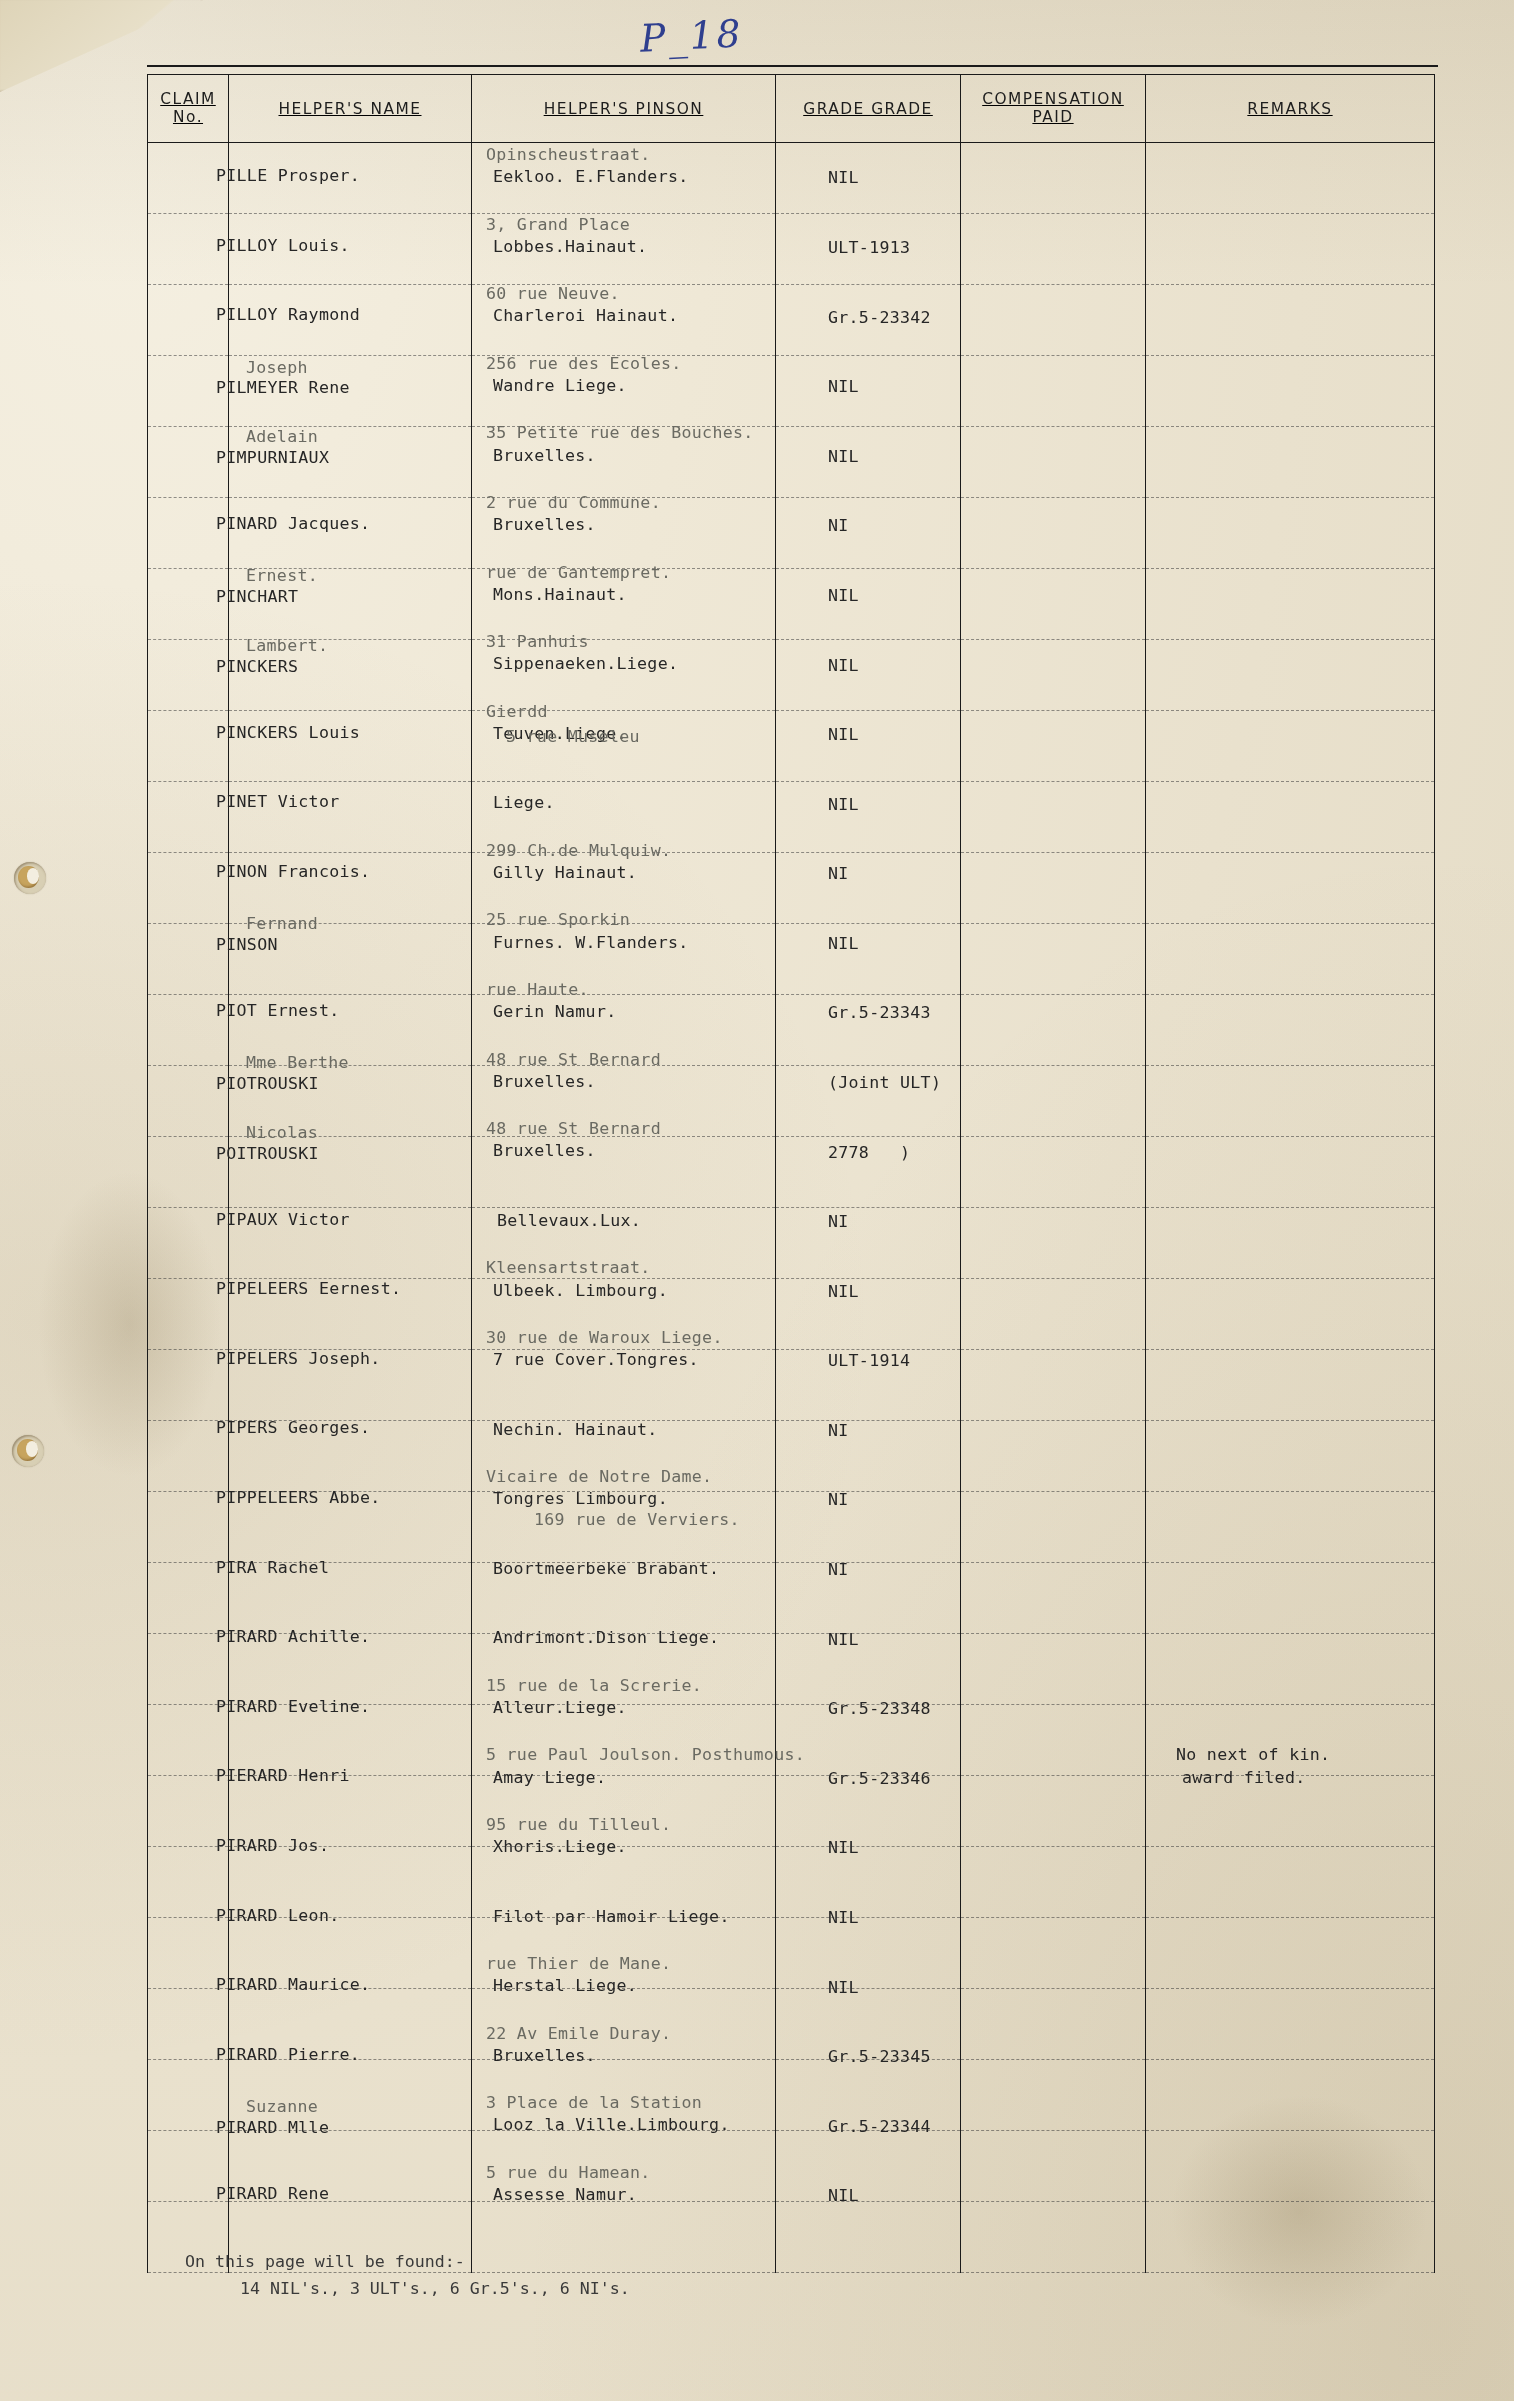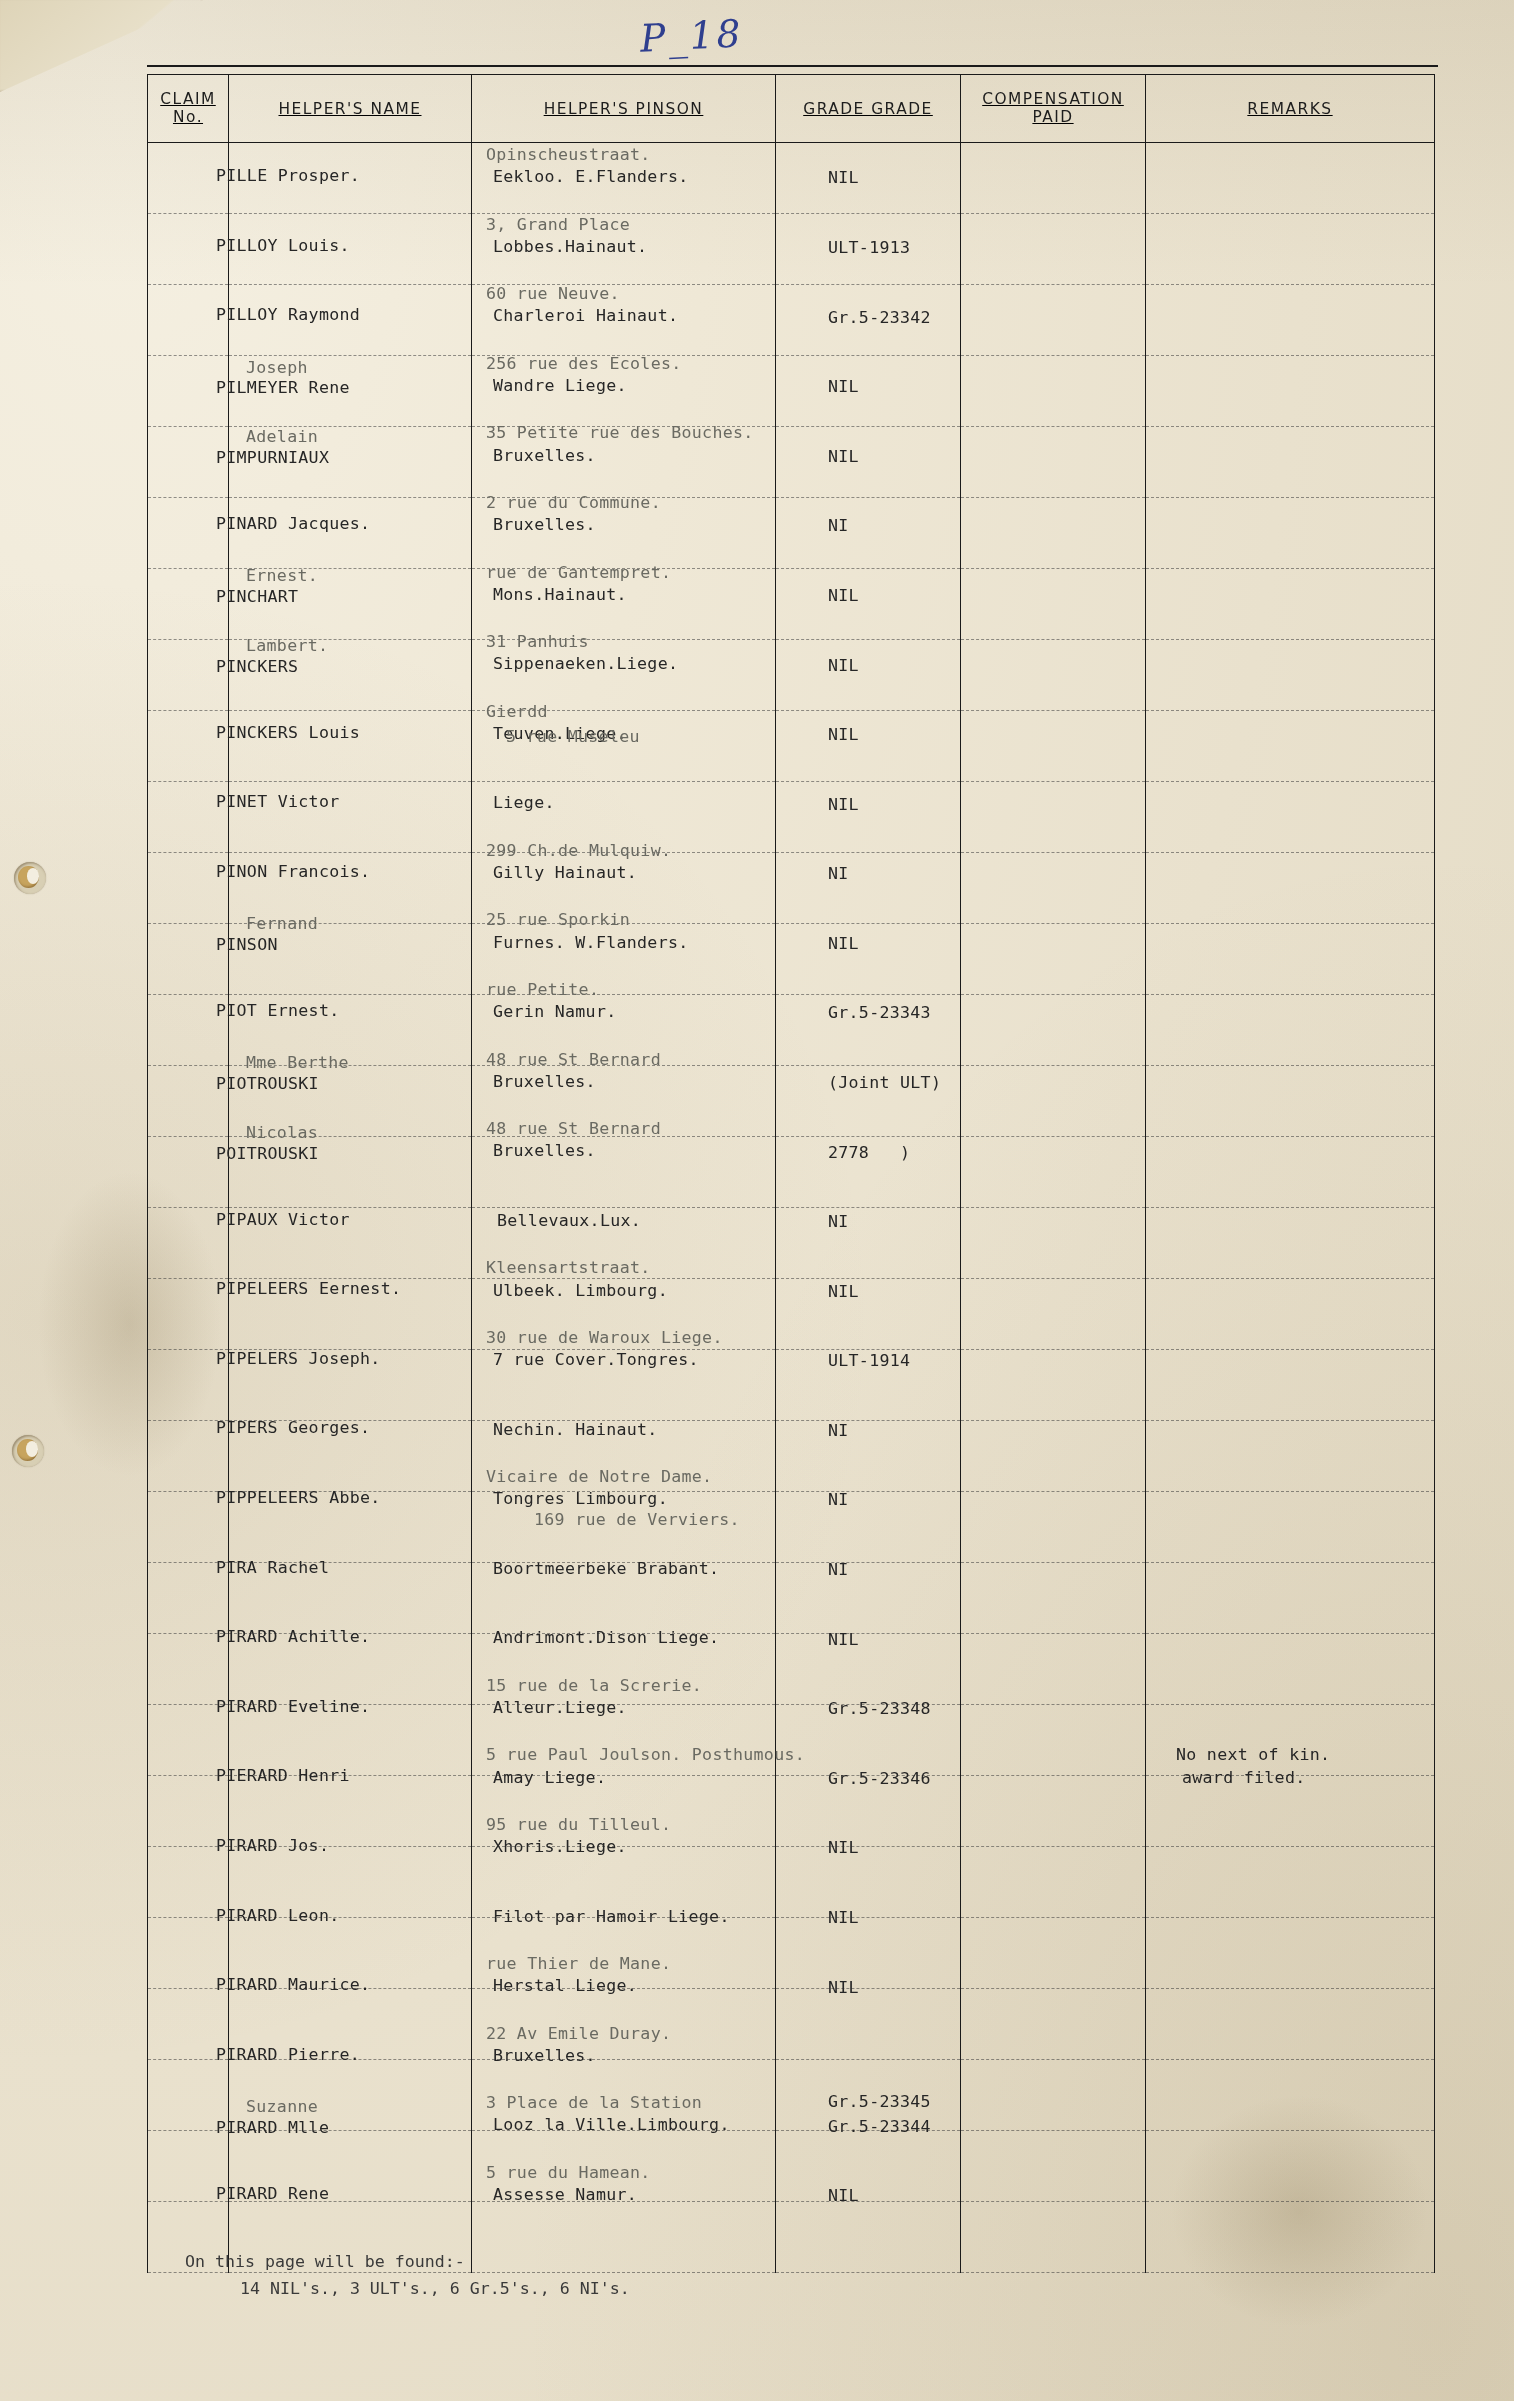--- a/index.html
+++ b/index.html
@@ -456,21 +456,21 @@
     <div class="tw dark" style="left: 216px; top: 861px;">PINON Francois.</div>
     <div class="tw faint" style="left: 486px; top: 840px;">299 Ch.de Mulquiw.</div>
     <div class="tw dark" style="left: 493px; top: 862px;">Gilly Hainaut.</div>
     <div class="tw dark" style="left: 828px; top: 863px;">NI</div>
     <div class="tw faint" style="left: 246px; top: 913px;">Fernand</div>
     <div class="tw dark" style="left: 216px; top: 934px;">PINSON</div>
     <div class="tw faint" style="left: 486px; top: 909px;">25 rue Sporkin</div>
     <div class="tw dark" style="left: 493px; top: 932px;">Furnes. W.Flanders.</div>
     <div class="tw dark" style="left: 828px; top: 933px;">NIL</div>
     <div class="tw dark" style="left: 216px; top: 1000px;">PIOT Ernest.</div>
-    <div class="tw faint" style="left: 486px; top: 979px;">rue Petite.</div>
+    <div class="tw faint" style="left: 486px; top: 979px;">rue Haute.</div>
     <div class="tw dark" style="left: 493px; top: 1001px;">Gerin Namur.</div>
     <div class="tw dark" style="left: 828px; top: 1002px;">Gr.5-23343</div>
     <div class="tw faint" style="left: 246px; top: 1052px;">Mme Berthe</div>
     <div class="tw dark" style="left: 216px; top: 1073px;">PIOTROUSKI</div>
     <div class="tw faint" style="left: 486px; top: 1049px;">48 rue St Bernard</div>
     <div class="tw dark" style="left: 493px; top: 1071px;">Bruxelles.</div>
     <div class="tw dark" style="left: 828px; top: 1072px;">(Joint ULT)</div>
     <div class="tw faint" style="left: 246px; top: 1122px;">Nicolas</div>
     <div class="tw dark" style="left: 216px; top: 1143px;">POITROUSKI</div>
     <div class="tw faint" style="left: 486px; top: 1118px;">48 rue St Bernard</div>
@@ -518,21 +518,21 @@
     <div class="tw dark" style="left: 216px; top: 1905px;">PIRARD Leon.</div>
     <div class="tw dark" style="left: 493px; top: 1906px;">Filot par Hamoir Liege.</div>
     <div class="tw dark" style="left: 828px; top: 1907px;">NIL</div>
     <div class="tw dark" style="left: 216px; top: 1974px;">PIRARD Maurice.</div>
     <div class="tw faint" style="left: 486px; top: 1953px;">rue Thier de Mane.</div>
     <div class="tw dark" style="left: 493px; top: 1975px;">Herstal Liege.</div>
     <div class="tw dark" style="left: 828px; top: 1977px;">NIL</div>
     <div class="tw dark" style="left: 216px; top: 2044px;">PIRARD Pierre.</div>
     <div class="tw faint" style="left: 486px; top: 2023px;">22 Av Emile Duray.</div>
     <div class="tw dark" style="left: 493px; top: 2045px;">Bruxelles.</div>
-    <div class="tw dark" style="left: 828px; top: 2046px; margin-top: 45px;">Gr.5-23345</div>
+    <div class="tw dark" style="left: 828px; top: 2046px;">Gr.5-23345</div>
     <div class="tw faint" style="left: 246px; top: 2096px;">Suzanne</div>
     <div class="tw dark" style="left: 216px; top: 2117px;">PIRARD Mlle</div>
     <div class="tw faint" style="left: 486px; top: 2092px;">3 Place de la Station</div>
     <div class="tw dark" style="left: 493px; top: 2114px;">Looz la Ville.Limbourg.</div>
     <div class="tw dark" style="left: 828px; top: 2116px;">Gr.5-23344</div>
     <div class="tw dark" style="left: 216px; top: 2183px;">PIRARD Rene</div>
     <div class="tw faint" style="left: 486px; top: 2162px;">5 rue du Hamean.</div>
     <div class="tw dark" style="left: 493px; top: 2184px;">Assesse Namur.</div>
     <div class="tw dark" style="left: 828px; top: 2185px;">NIL</div>
   </div>

